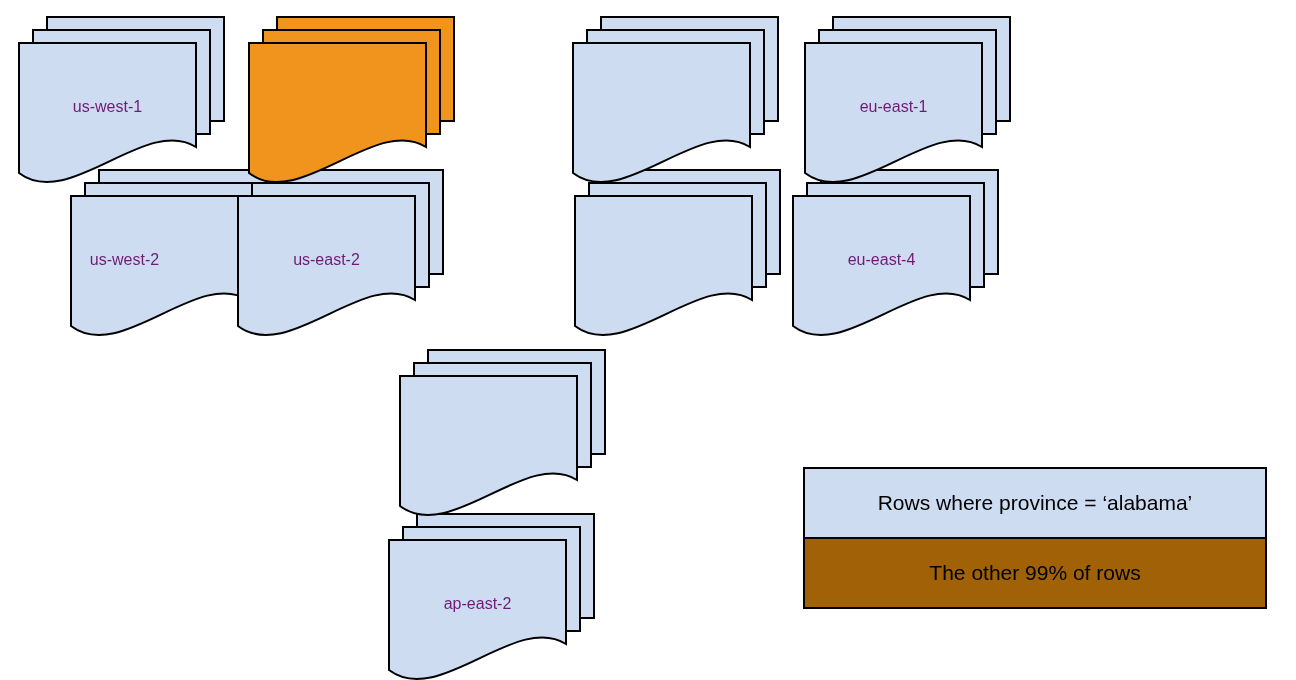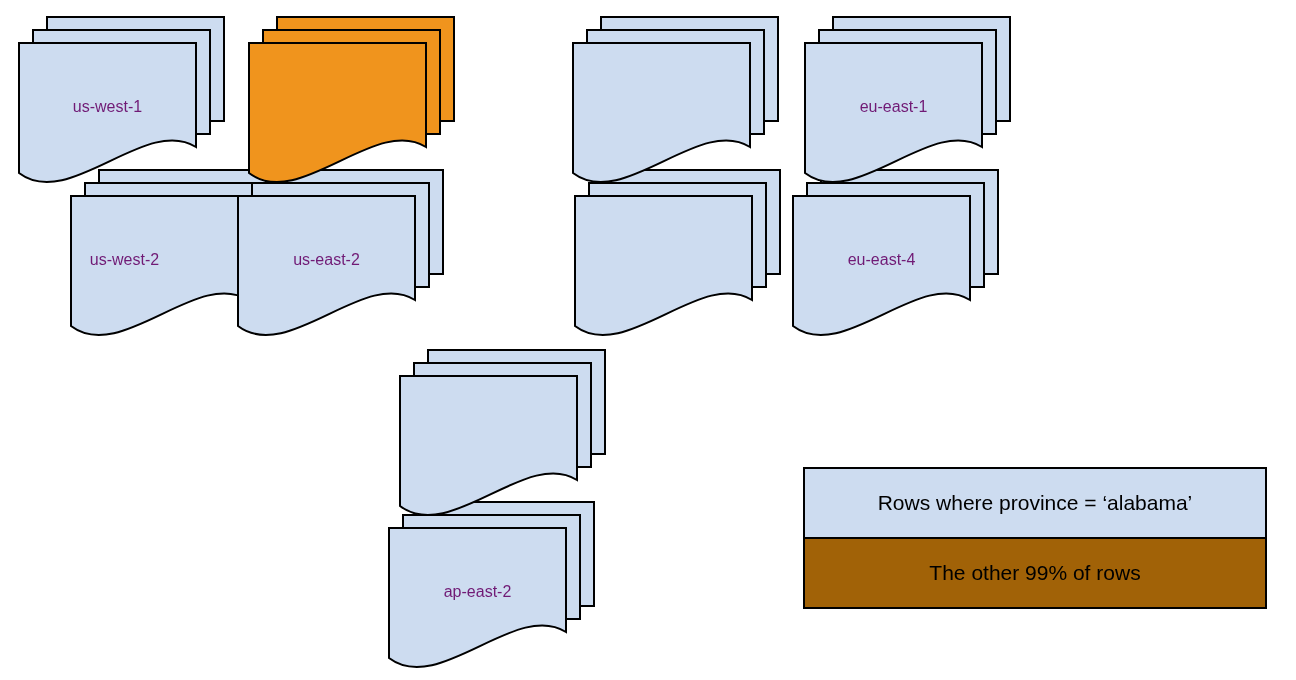--- a/index.html
+++ b/index.html
@@ -127,21 +127,21 @@
         </svg>
         <div class="stack-label">eu-east-4</div>
       </div>
       <div class="stack" style="left: 400px; top: 350px; z-index: 624;">
         <svg width="205" height="156" viewBox="0 0 205 156">
           <rect x="28" y="0" width="177" height="104" fill="#cddcf0" stroke="#000000" stroke-width="2"></rect>
           <rect x="14" y="13" width="177" height="104" fill="#cddcf0" stroke="#000000" stroke-width="2"></rect>
           <path d="M0 0 L177 0 L177 104 C127 72 50 168 0 130 Z" transform="translate(0,26)" fill="#cddcf0" stroke="#000000" stroke-width="2"></path>
         </svg>
       </div>
-      <div class="stack" style="left: 389px; top: 502px; z-index: 472;">
+      <div class="stack" style="left: 389px; top: 514px; z-index: 472;">
         <svg width="205" height="156" viewBox="0 0 205 156">
           <rect x="28" y="0" width="177" height="104" fill="#cddcf0" stroke="#000000" stroke-width="2"></rect>
           <rect x="14" y="13" width="177" height="104" fill="#cddcf0" stroke="#000000" stroke-width="2"></rect>
           <path d="M0 0 L177 0 L177 104 C127 72 50 168 0 130 Z" transform="translate(0,26)" fill="#cddcf0" stroke="#000000" stroke-width="2"></path>
         </svg>
         <div class="stack-label">ap-east-2</div>
       </div>
     </div>
 
   <div class="legend">

